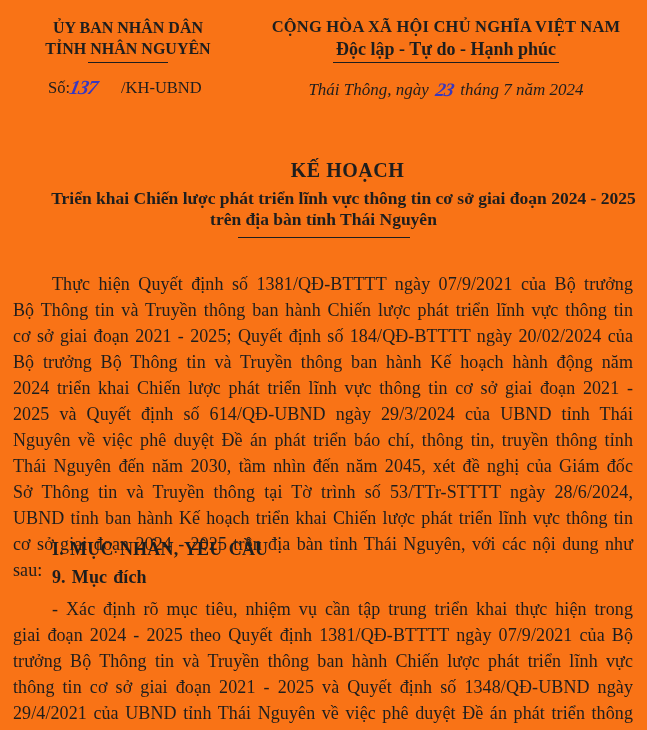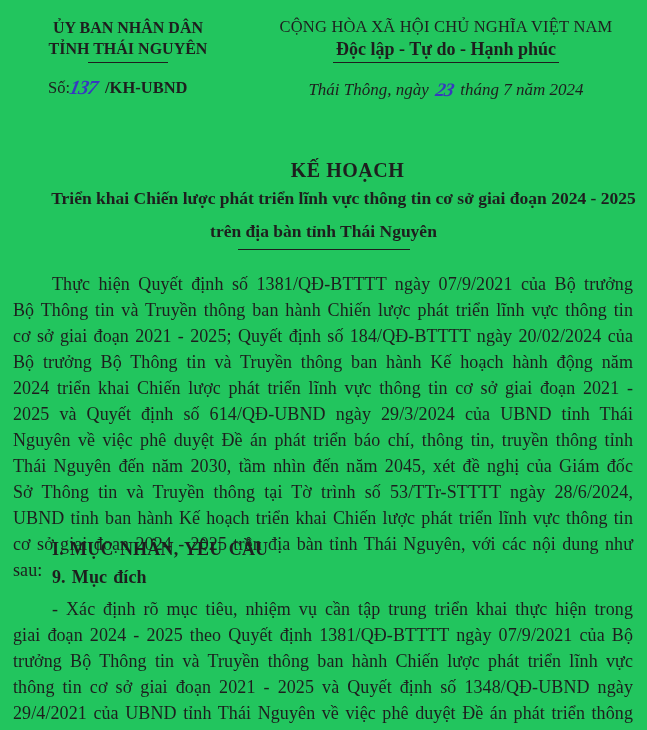--- a/index.html
+++ b/index.html
@@ -1,56 +1,56 @@
 <!DOCTYPE html>
 <html><head>
 <meta charset="utf-8">
 <style>
   html,body{margin:0;padding:0;background:#e8e8e8;}
   .page{
     position:relative;
     width:647px;height:730px;
     margin:0 auto;
-    background:#22c55e;
+    background:#f97316;
     overflow:hidden;
     font-family:"Liberation Serif","DejaVu Serif",serif;
     color:#1e1e1e;
     -webkit-font-smoothing:antialiased;
   }
   
   .org-block{
     position:absolute;left:28px;top:17px;width:200px;
     text-align:center;font-weight:bold;font-size:16px;line-height:21px;
   }
   .org-underline{width:80px;border-top:1.6px solid #1e1e1e;margin:3px auto 0;}
   .doc-number{
     margin-top:13px;text-align:left;padding-left:20px;
     font-weight:normal;font-size:16.5px;white-space:nowrap;
   }
   .handwriting{
     color:#3838c0;font-style:italic;font-weight:bold;font-size:20px;
     display:inline-block;transform:skewX(-12deg);letter-spacing:-1px;
     position:relative;top:1px;
   }
-  .doc-number .suffix{margin-left:8px;font-weight:bold;}
+  .doc-number .suffix{margin-left:24px;}
   .national-block{
     position:absolute;left:260px;top:17px;width:372px;text-align:center;
   }
-  .national-line1{font-weight:normal;font-size:16.5px;letter-spacing:.2px;white-space:nowrap;}
+  .national-line1{font-weight:bold;font-size:16.5px;letter-spacing:.2px;white-space:nowrap;}
   .national-line2{
     display:inline-block;font-weight:bold;font-size:18px;margin-top:2px;
     border-bottom:1.7px solid #1e1e1e;padding:0 3px 2px;
   }
   .dateline{margin-top:15px;font-style:italic;font-size:17px;white-space:nowrap;}
   .dateline .handwriting{font-size:19px;margin:0 3px;}
   
   .title-block{position:absolute;left:0;top:159px;width:647px;text-align:center;}
   .title-main{font-size:20px;font-weight:bold;letter-spacing:.5px;padding-left:48px;}
   .title-sub1{font-size:17.5px;font-weight:bold;margin-top:6px;padding-left:40px;}
-  .title-sub2{font-size:17.5px;font-weight:bold;margin-top:12px;}
+  .title-sub2{font-size:17.5px;font-weight:bold;margin-top:0;}
   .title-rule{width:172px;border-top:1.6px solid #1e1e1e;margin:7px auto 0;}
   
   .doc-body{
     position:absolute;left:13px;top:271px;width:620px;height:459px;
     font-size:18px;line-height:26px;text-align:justify;
     letter-spacing:.1px;word-spacing:1.5px;
   }
   .doc-body p{margin:0;}
   .para{position:absolute;left:0;width:620px;text-indent:39px;}
   .para-1{top:0;}
@@ -64,21 +64,21 @@
   }
   .para-2{top:325px;}
 </style>
 </head>
 <body>
 
 <div class="page">
 
   <div class="org-block">
     <div>ỦY BAN NHÂN DÂN</div>
-    <div>TỈNH THÁI NGUYÊN</div>
+    <div>TỈNH NHÂN NGUYÊN</div>
     <div class="org-underline"></div>
     <div class="doc-number">
       <span>Số:</span><span class="handwriting">137</span><span class="suffix">/KH-UBND</span>
     </div>
   </div>
 
   <div class="national-block">
     <div class="national-line1">CỘNG HÒA XÃ HỘI CHỦ NGHĨA VIỆT NAM</div>
     <div>
       <span class="national-line2">Độc lập - Tự do - Hạnh phúc</span>

